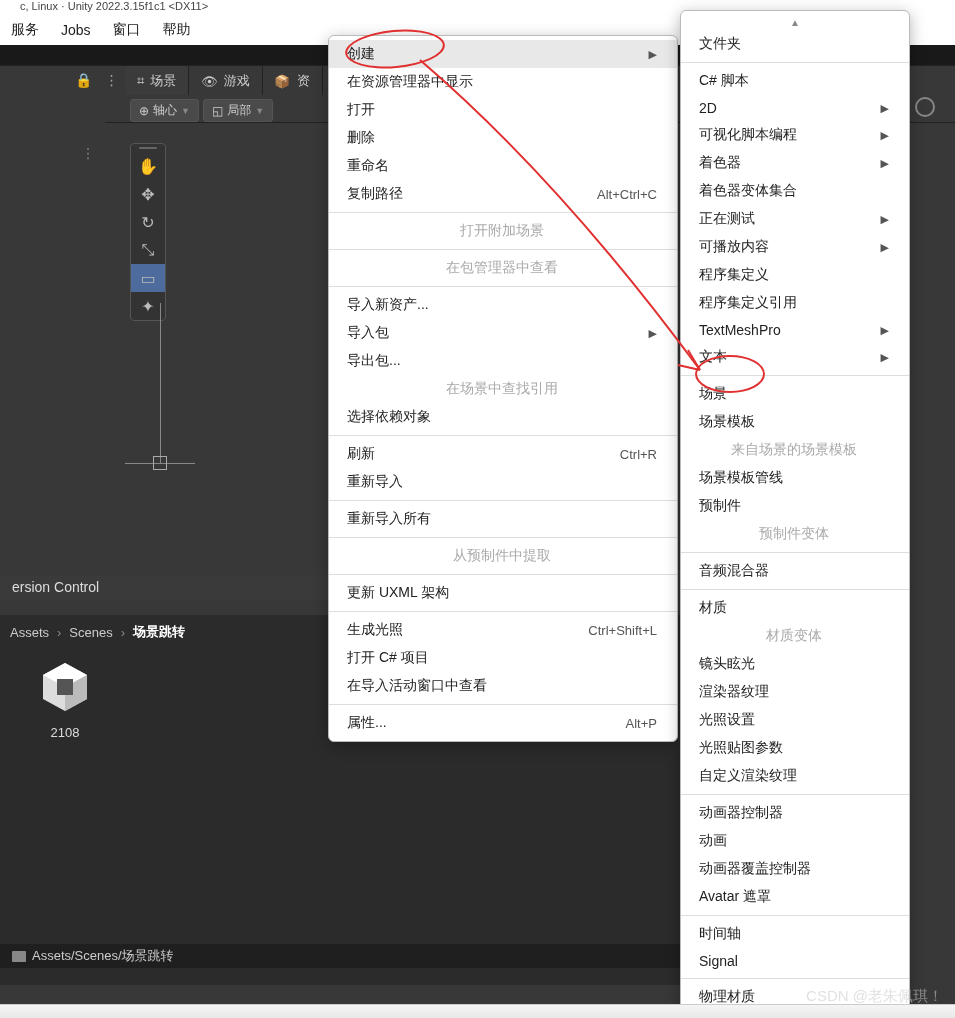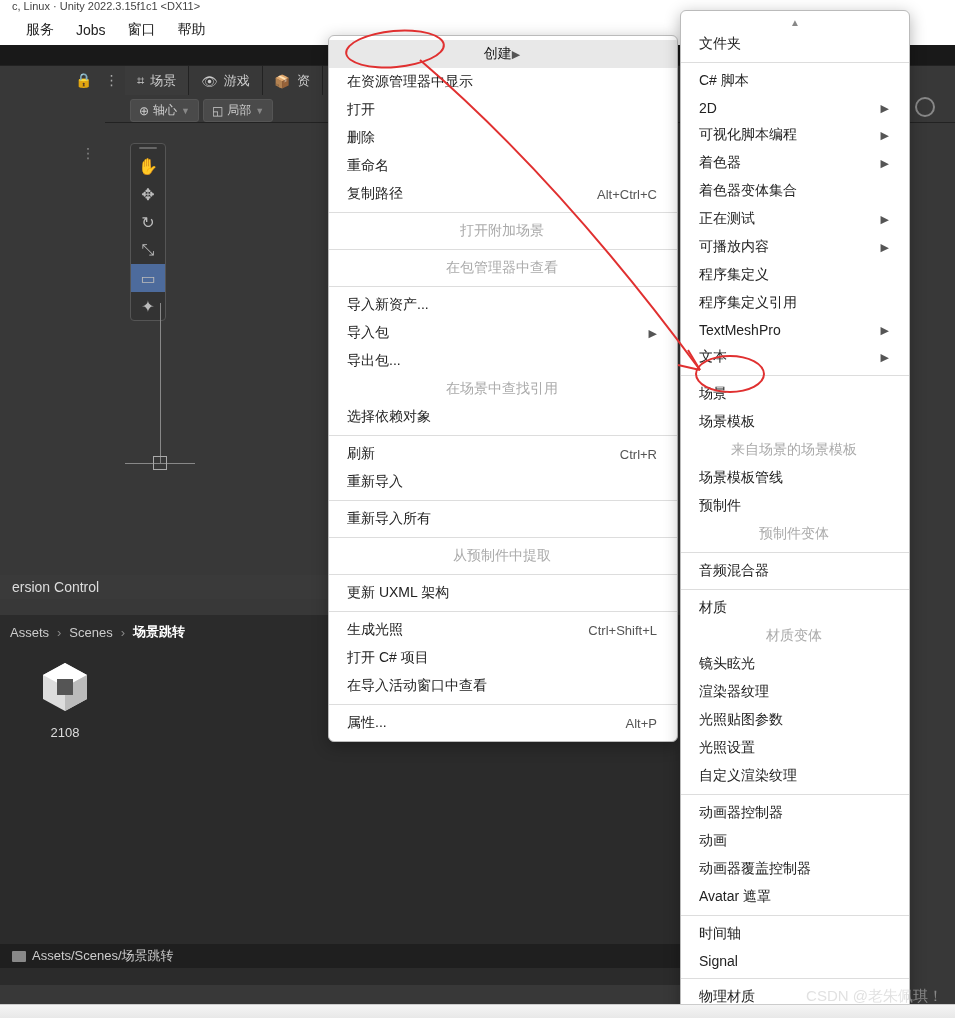--- a/index.html
+++ b/index.html
@@ -1,19 +1,19 @@
 <!DOCTYPE html>
 <html><head>
 <meta charset="utf-8">
 <style>
 * { margin: 0; padding: 0; box-sizing: border-box; font-family: "Microsoft YaHei", Arial, sans-serif; }
 body { width: 955px; height: 1018px; background: #383838; overflow: hidden; position: relative; }
 
-.title-bar { background: #fff; height: 15px; font-size: 11px; color: #444; padding-left: 12px; overflow: hidden; }
-.menu-bar { background: #fff; height: 30px; display: flex; align-items: center; padding-left: 26px; gap: 22px; font-size: 14px; color: #222; text-align: right; }
+.title-bar { background: #fff; height: 15px; font-size: 11px; color: #444; padding-left: 20px; overflow: hidden; }
+.menu-bar { background: #fff; height: 30px; display: flex; align-items: center; padding-left: 11px; gap: 22px; font-size: 14px; color: #222; text-align: right; }
 .menu-bar span { cursor: default; }
 
 .dark-strip { background: #191919; height: 20px; }
 
 .toolbar-row { background: #383838; height: 30px; position: relative; border-top: 1px solid #222; }
 .toolbar-icons-left { position: absolute; left: 75px; top: 6px; display: flex; gap: 12px; color: #aaa; font-size: 14px; }
 .tabs { position: absolute; left: 125px; top: 0; display: flex; height: 30px; align-items: center; }
 .tab { padding: 0 12px; height: 30px; display: flex; align-items: center; gap: 6px; color: #ccc; font-size: 13px; background: #383838; border-right: 1px solid #222; }
 .tab.active { background: #3b3b3b; }
 
@@ -46,21 +46,21 @@
 .breadcrumb .current { font-weight: bold; color: #fff; }
 .asset-item { position: absolute; left: 25px; top: 40px; width: 80px; text-align: center; }
 .asset-icon { width: 60px; height: 60px; margin: 0 auto; }
 .asset-label { color: #ddd; font-size: 13px; margin-top: 6px; }
 
 .status-bar { position: absolute; left: 0; bottom: 50px; width: 680px; height: 24px; background: #1f1f1f; color: #ccc; font-size: 13px; display: flex; align-items: center; padding-left: 12px; gap: 6px; }
 .folder-icon { width: 14px; height: 11px; background: #888; border-radius: 1px; display: inline-block; }
 
 .context-menu { position: absolute; background: #fff; border: 1px solid #bbb; border-radius: 6px; box-shadow: 0 4px 16px rgba(0,0,0,0.3); font-size: 14px; color: #222; padding: 4px 0; }
 .ctx-item { padding: 5px 20px 5px 18px; display: flex; justify-content: space-between; align-items: center; min-height: 26px; cursor: default; }
-.ctx-item.highlight { background: #e8e8e8; justify-content: center; }
+.ctx-item.highlight { background: #e8e8e8; }
 .ctx-item.disabled { color: #aaa; justify-content: center; }
 .ctx-item .shortcut { color: #555; font-size: 13px; margin-left: 30px; }
 .ctx-item .arrow { color: #555; font-size: 11px; }
 .ctx-sep { height: 1px; background: #ddd; margin: 4px 0; }
 
 .menu1 { left: 328px; top: 35px; width: 350px; }
 .menu2 { left: 680px; top: 10px; width: 230px; }
 .menu2 .scroll-arrow { text-align: center; color: #888; font-size: 10px; padding: 2px 0; }
 
 .annotation { position: absolute; pointer-events: none; }
@@ -329,24 +329,24 @@
     <div class="ctx-item disabled">
       <span>材质变体</span>
     </div>
     <div class="ctx-item">
       <span>镜头眩光</span>
     </div>
     <div class="ctx-item">
       <span>渲染器纹理</span>
     </div>
     <div class="ctx-item">
+      <span>光照设置</span>
+    </div>
+    <div class="ctx-item">
       <span>光照贴图参数</span>
-    </div>
-    <div class="ctx-item">
-      <span>光照设置</span>
     </div>
     <div class="ctx-item">
       <span>自定义渲染纹理</span>
     </div>
     <div class="ctx-sep"></div>
     <div class="ctx-item">
       <span>动画器控制器</span>
     </div>
     <div class="ctx-item">
       <span>动画</span>

